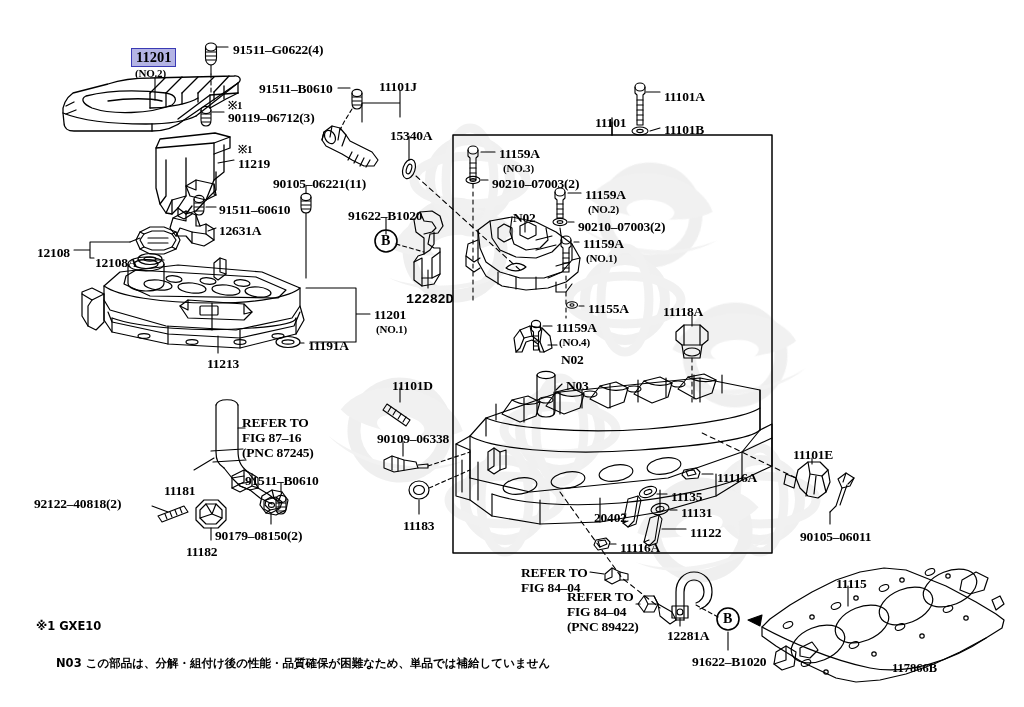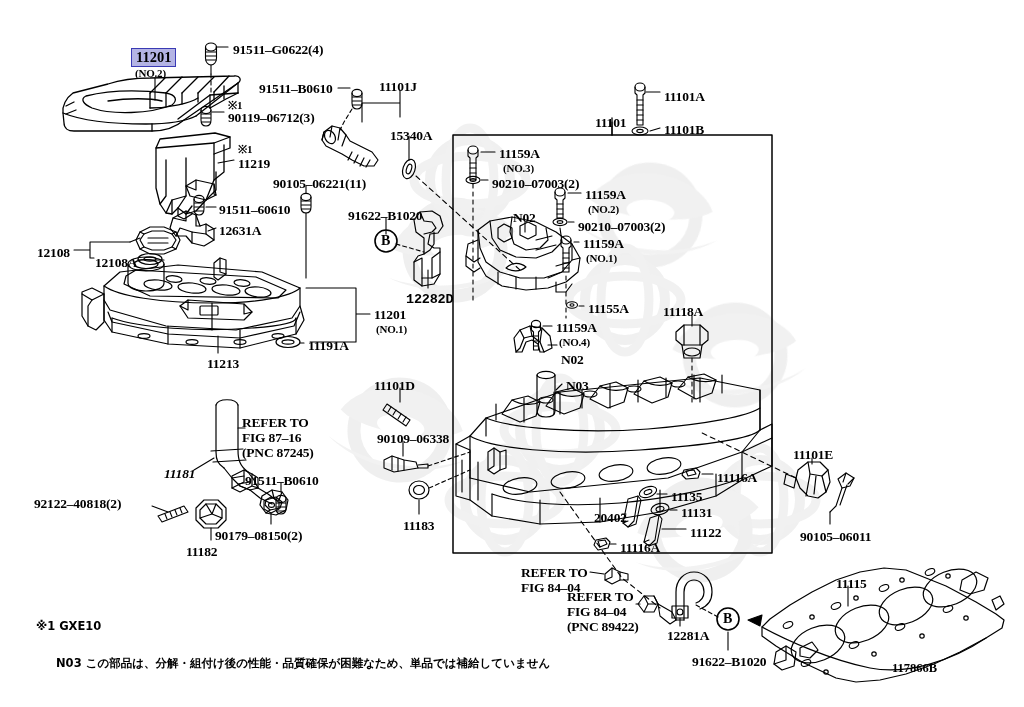--- a/index.html
+++ b/index.html
@@ -733,27 +733,27 @@
       <div class="lbl" style="left: 588px; top: 302px;">11155A</div>
       <div class="lbl" style="left: 663px; top: 305px;">11118A</div>
       <div class="lbl" style="left: 406px; top: 293px; font-family: Liberation Mono, monospace;">12282D</div>
       <div class="lbl" style="left: 374px; top: 308px;">11201</div>
       <div class="lbl sm" style="left: 376px; top: 324px;">(NO.1)</div>
       <div class="lbl" style="left: 556px; top: 321px;">11159A</div>
       <div class="lbl sm" style="left: 559px; top: 337px;">(NO.4)</div>
       <div class="lbl" style="left: 308px; top: 339px;">11191A</div>
       <div class="lbl" style="left: 561px; top: 353px;">N02</div>
       <div class="lbl" style="left: 207px; top: 357px;">11213</div>
-      <div class="lbl" style="left: 374px; top: 379px;">11101D</div>
+      <div class="lbl" style="left: 392px; top: 379px;">11101D</div>
       <div class="lbl" style="left: 566px; top: 379px;">N03</div>
       <div class="lbl" style="left: 242px; top: 416px;">REFER TO</div>
       <div class="lbl" style="left: 242px; top: 431px;">FIG 87–16</div>
       <div class="lbl" style="left: 242px; top: 446px;">(PNC 87245)</div>
       <div class="lbl" style="left: 377px; top: 432px;">90109–06338</div>
-      <div class="lbl" style="left: 164px; top: 467px; font-style: italic;">11181</div>
+      <div class="lbl" style="left: 164px; top: 484px;">11181</div>
       <div class="lbl" style="left: 245px; top: 474px;">91511–B0610</div>
       <div class="lbl" style="left: 717px; top: 471px;">11116A</div>
       <div class="lbl" style="left: 793px; top: 448px;">11101E</div>
       <div class="lbl" style="left: 34px; top: 497px;">92122–40818(2)</div>
       <div class="lbl" style="left: 671px; top: 490px;">11135</div>
       <div class="lbl" style="left: 594px; top: 511px;">20402</div>
       <div class="lbl" style="left: 681px; top: 506px;">11131</div>
       <div class="lbl" style="left: 403px; top: 519px;">11183</div>
       <div class="lbl" style="left: 690px; top: 526px;">11122</div>
       <div class="lbl" style="left: 215px; top: 529px;">90179–08150(2)</div>

